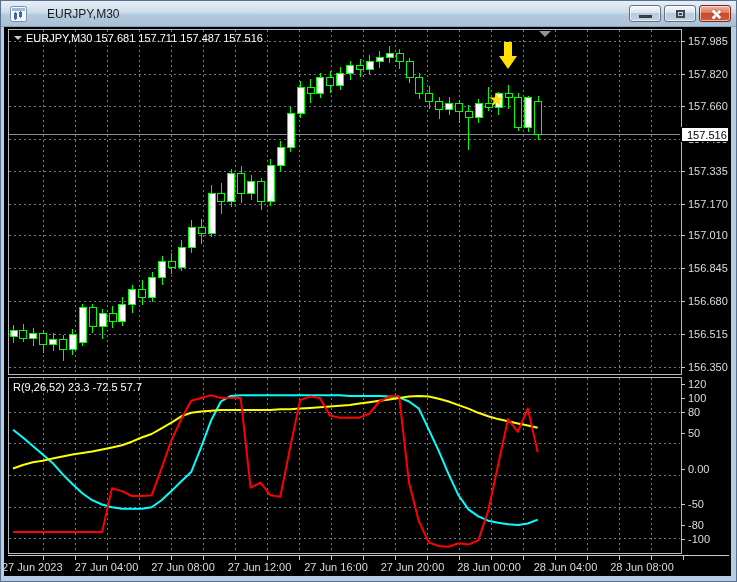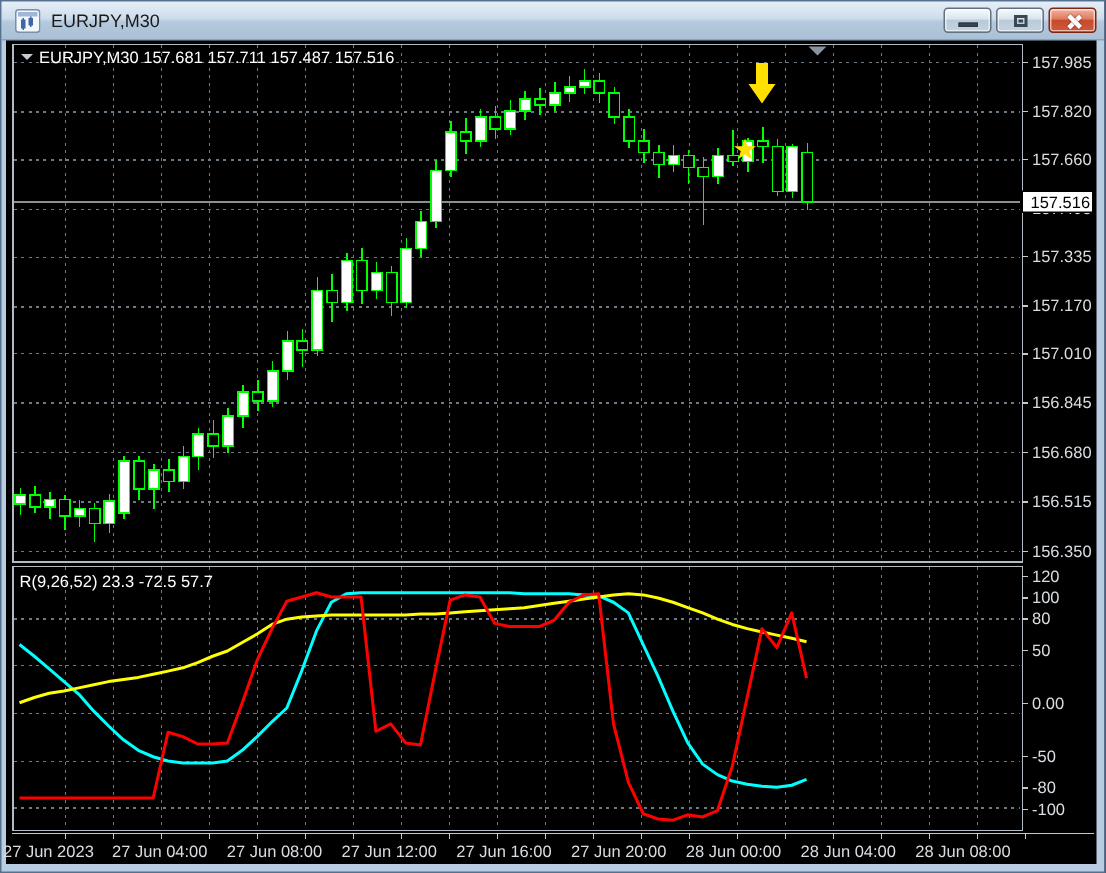--- a/index.html
+++ b/index.html
@@ -10,21 +10,21 @@
     font-family:"Liberation Sans",sans-serif;
     overflow:hidden;
   }
   .titlebar{
     position:absolute;top:0;left:0;right:0;height:26px;
     background:linear-gradient(180deg,#e7eff7 0%,#cdddec 45%,#b4c9dd 55%,#a9c0d6 100%);
     border-bottom:1px solid #8aa3bd;
     display:flex;align-items:center;z-index:5;
   }
   .app-icon{width:17px;height:16px;margin-left:9px;display:inline-block;}
-  .title{margin-left:7px;font-size:12px;color:#1a1a1a;}
+  .title{margin-left:20px;font-size:12px;color:#1a1a1a;}
   .winbtns{position:absolute;right:5px;top:4px;display:flex;gap:3px;}
   .wb{
     width:32px;height:17px;padding:0;border-radius:3px;cursor:default;
     border:1px solid #63707e;position:relative;
     background:linear-gradient(180deg,#f6fafd 0%,#d9e4ee 45%,#b9cad9 50%,#c3d3e1 100%);
     box-shadow:inset 0 0 0 1px rgba(255,255,255,.6);
   }
   .wb.close{
     border:1px solid #7e2416;
     background:linear-gradient(180deg,#f3b3a0 0%,#e07a5a 45%,#c74a2c 50%,#d0593a 100%);

